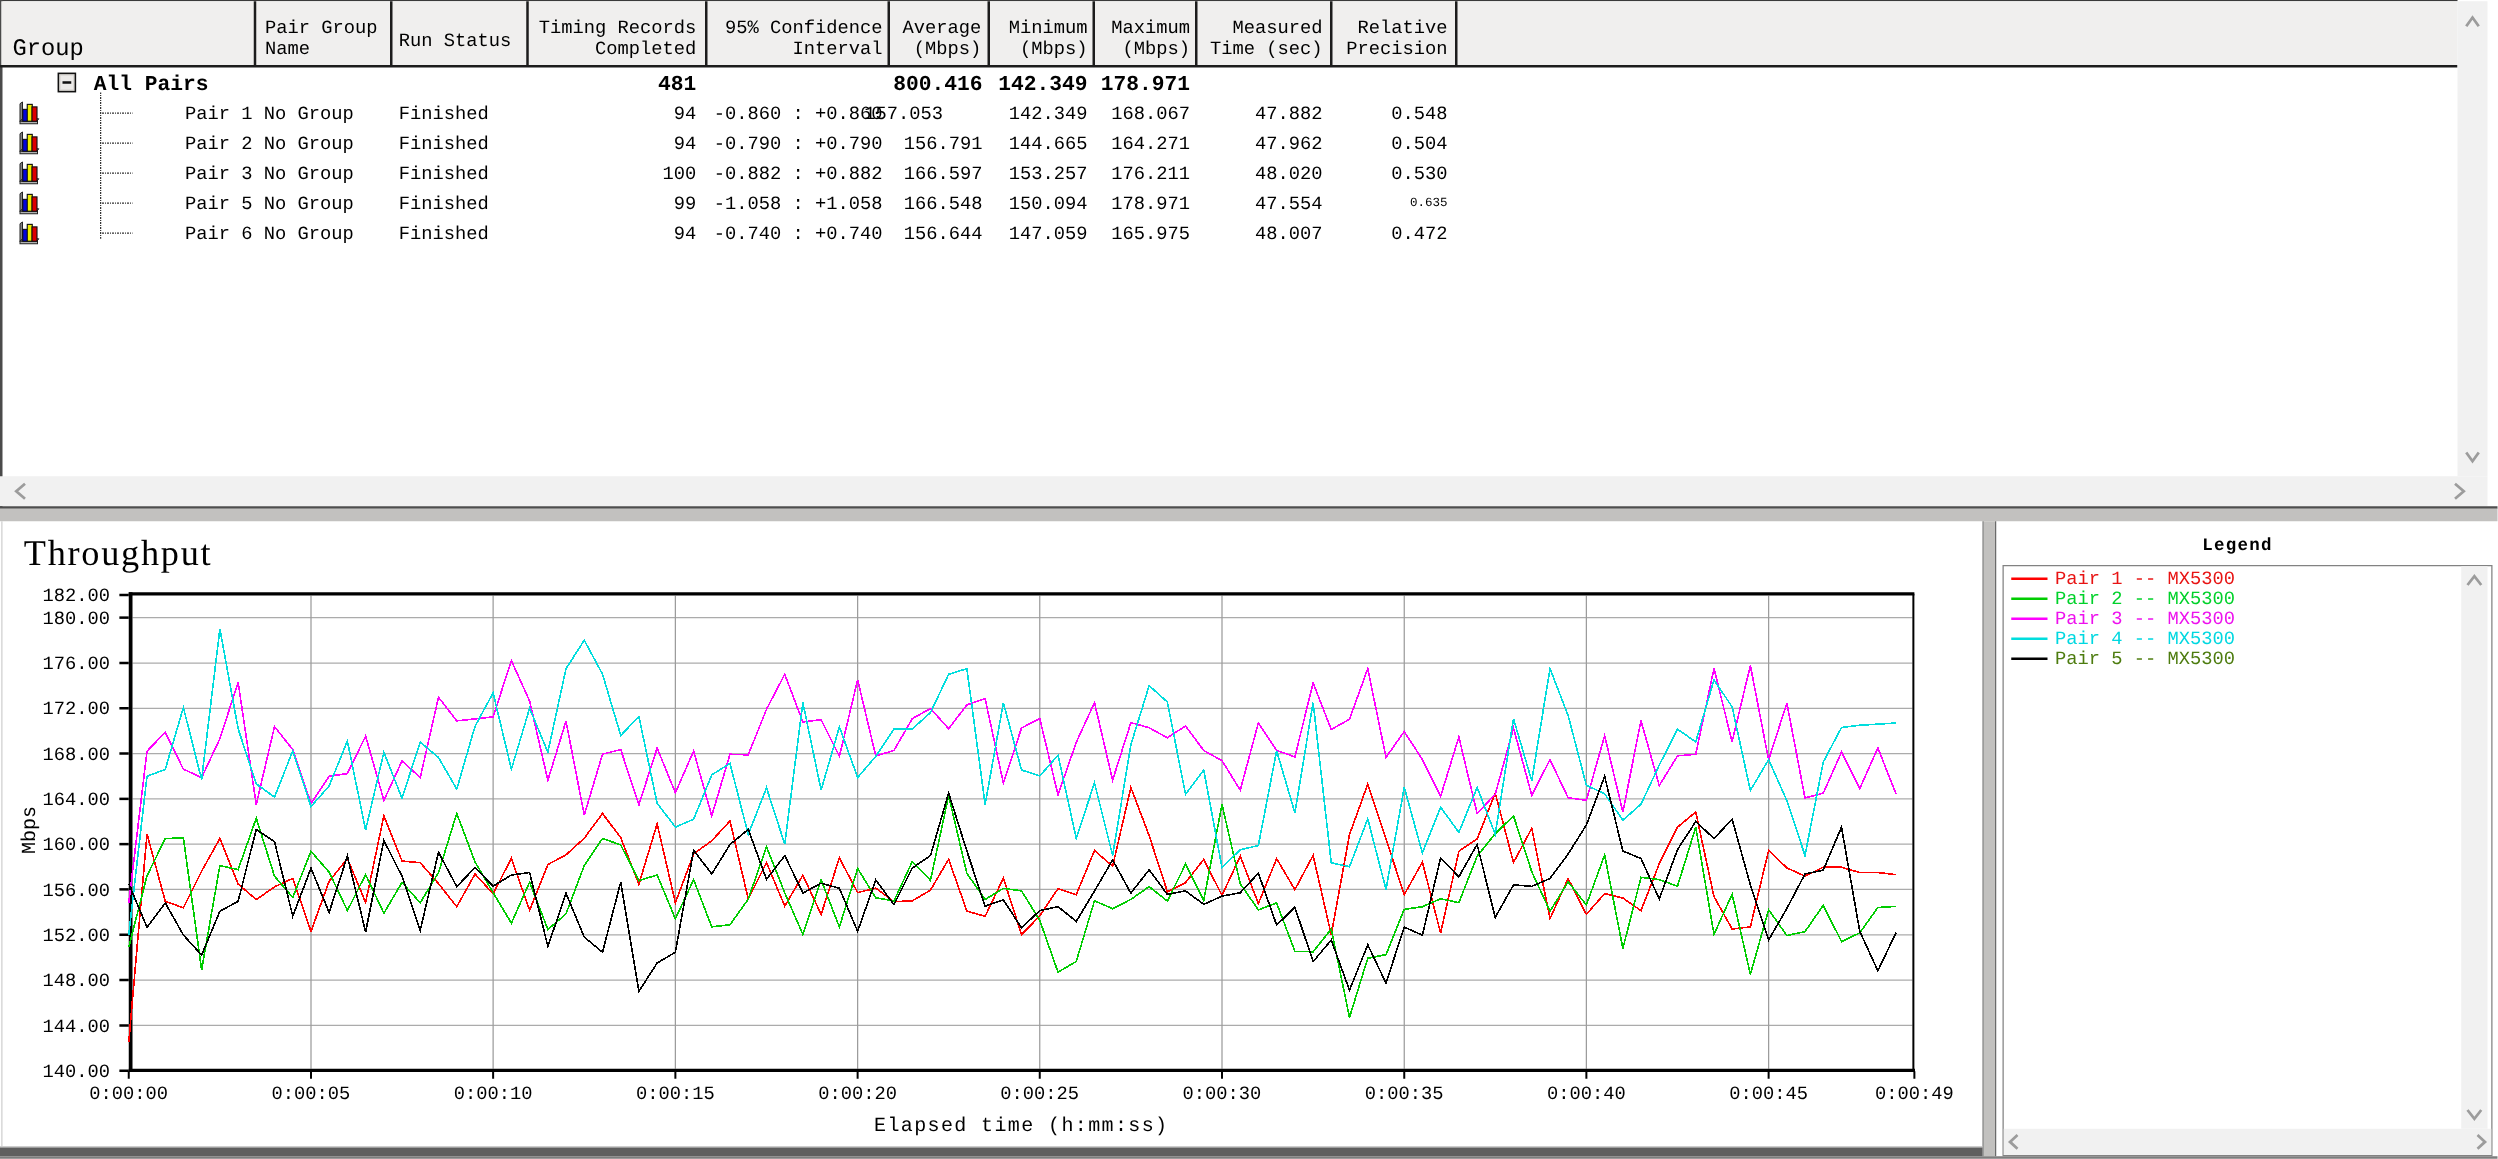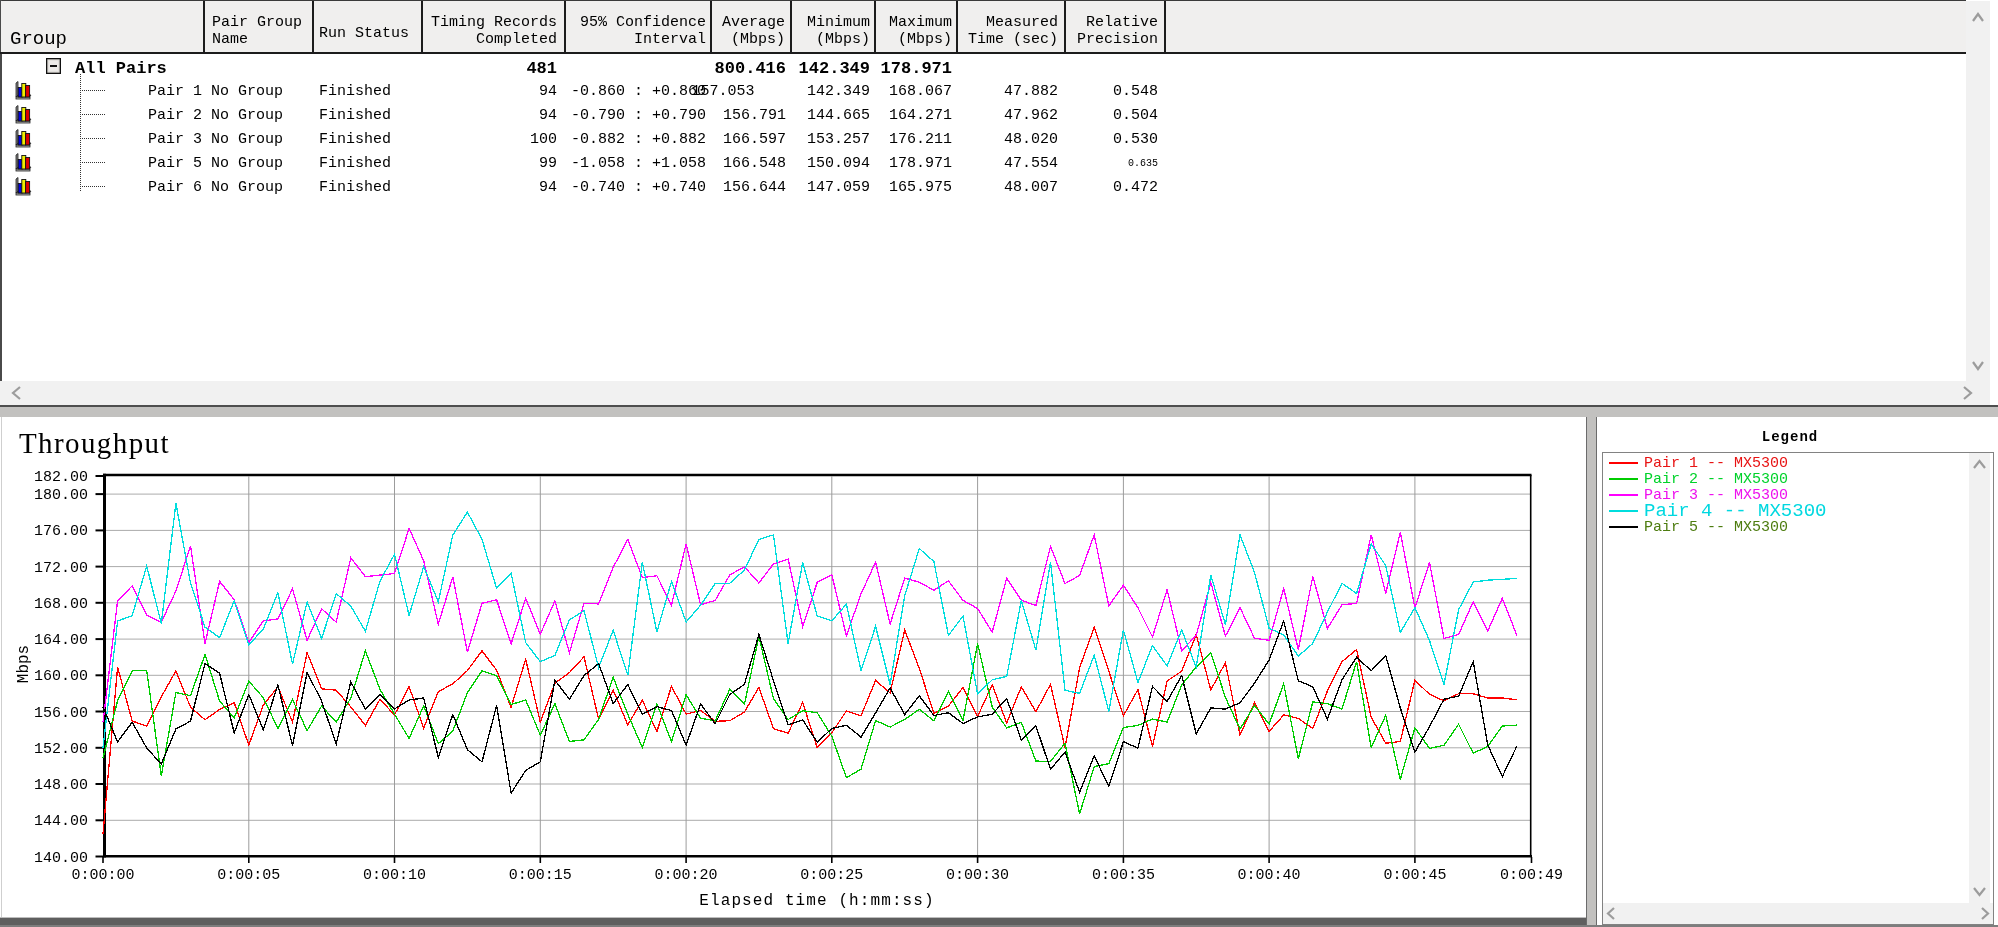--- a/index.html
+++ b/index.html
@@ -241,21 +241,21 @@
 <div class="abs" style="left:1596px;top:417px;width:1px;height:508px;background:#6b6b6b;"></div>
 <span class="t" style="left:1592px;top:427px;font-size:14px;line-height:21px;width:396px;text-align:center;font-weight:bold;letter-spacing:1px;">Legend</span>
 <div class="abs" style="left:1602px;top:452px;width:392px;height:473px;border:1px solid #828282;box-sizing:border-box;background:#fff;"></div>
 <div class="abs" style="left:1609px;top:462px;width:29px;height:1.5px;background:#ff0000;"></div>
 <span class="t" style="left:1644px;top:455px;font-size:15px;line-height:17px;color:#e81313;">Pair 1 -- MX5300</span>
 <div class="abs" style="left:1609px;top:478px;width:29px;height:1.5px;background:#00cc00;"></div>
 <span class="t" style="left:1644px;top:471px;font-size:15px;line-height:17px;color:#00d22a;">Pair 2 -- MX5300</span>
 <div class="abs" style="left:1609px;top:494px;width:29px;height:1.5px;background:#ff00ff;"></div>
 <span class="t" style="left:1644px;top:487px;font-size:15px;line-height:17px;color:#ee10ee;">Pair 3 -- MX5300</span>
 <div class="abs" style="left:1609px;top:510px;width:29px;height:1.5px;background:#00dddd;"></div>
-<span class="t" style="left:1644px;top:503px;font-size:19px;line-height:17px;color:#00d8e0;">Pair 4 -- MX5300</span>
+<span class="t" style="left:1644px;top:503px;font-size:15px;line-height:17px;color:#00d8e0;">Pair 4 -- MX5300</span>
 <div class="abs" style="left:1609px;top:526px;width:29px;height:1.5px;background:#000000;"></div>
 <span class="t" style="left:1644px;top:519px;font-size:15px;line-height:17px;color:#4d7c0f;">Pair 5 -- MX5300</span>
 <div class="abs" style="left:1969px;top:453px;width:21px;height:450px;background:#f1f1f1;"></div>
 <svg class="abs" style="left:1969px;top:453px;" width="21" height="450">
     <polyline class="chev" points="5,15 10.5,8 16,15"></polyline>
     <polyline class="chev" points="5,435 10.5,442 16,435"></polyline>
   </svg>
 <div class="abs" style="left:1603px;top:903px;width:390px;height:21px;background:#f1f1f1;"></div>
 <svg class="abs" style="left:1603px;top:903px;" width="390" height="21">
     <polyline class="chev" points="11,5 5,10.5 11,16"></polyline>

